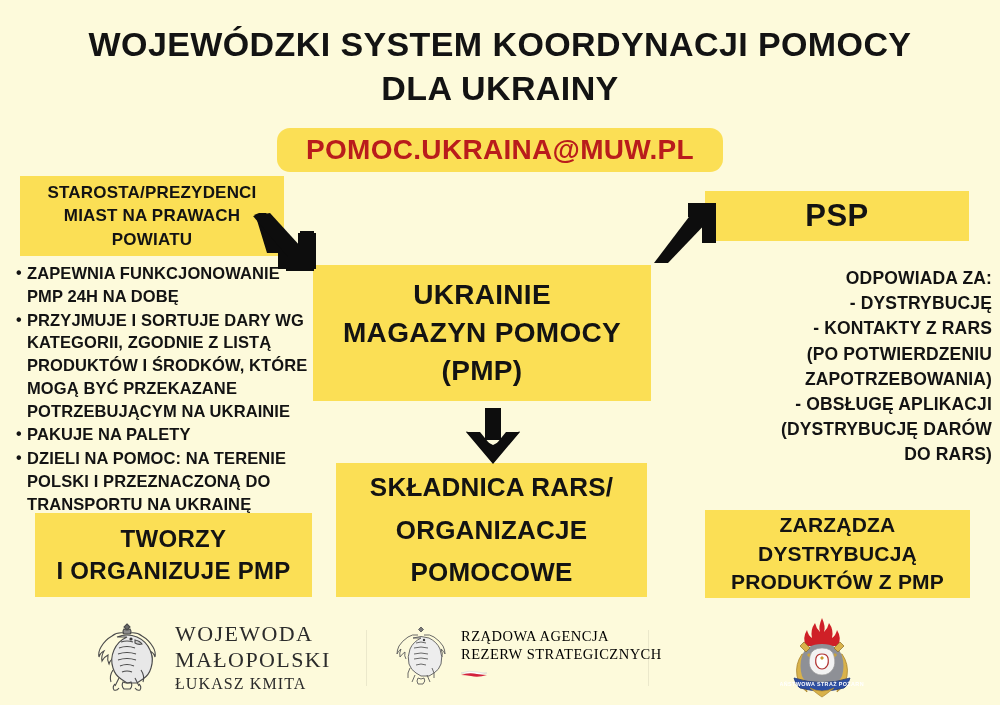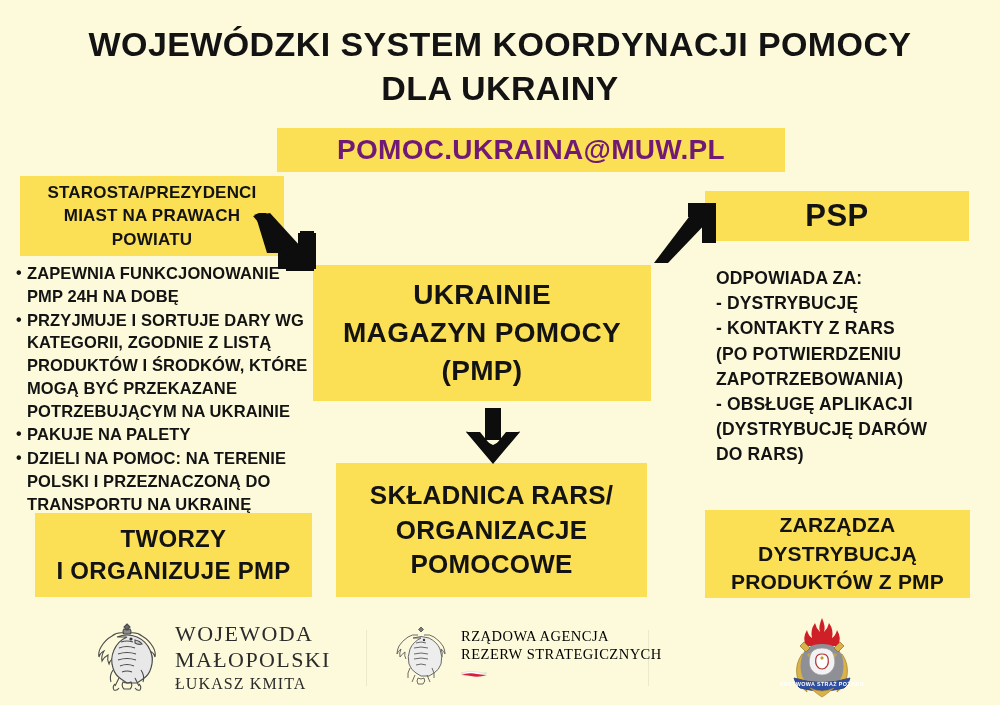--- a/index.html
+++ b/index.html
@@ -58,30 +58,31 @@
   .flag-pl .half:first-child { background: #ffffff; }
   .flag-pl .half:last-child  { background: #e4293a; }
   .flag-ua .half:first-child { background: #0b63c8; }
   .flag-ua .half:last-child  { background: #ffd500; }
 
   
   .email-banner {
     position: absolute;
     left: 277px;
     top: 128px;
-    width: 508px;
+    width: 446px;
     height: 44px;
     background: #fbdf55;
     display: flex;
     align-items: center;
     justify-content: center;
     font-size: 28px;
     font-weight: 800;
     letter-spacing: 0.3px;
-    color: #701a75;
+    color: #b91c1c;
+    border-radius: 13px;
   }
 
   
   .ybox {
     position: absolute;
     background: #fbdf55;
     display: flex;
     flex-direction: column;
     align-items: center;
     justify-content: center;
@@ -118,20 +119,21 @@
     line-height: 1.36;
   }
 
   
   .box-skladnica {
     left: 336px; top: 463px;
     width: 311px; height: 134px;
     font-size: 26px;
     letter-spacing: 0.2px;
     line-height: 1.34;
+    gap: 8px;
   }
 
   
   .box-tworzy {
     left: 35px; top: 513px;
     width: 277px; height: 84px;
     font-size: 24px;
     letter-spacing: 0.3px;
     line-height: 1.35;
   }
@@ -175,21 +177,21 @@
     position: absolute;
     left: 716px;
     top: 266px;
     width: 276px;
     font-size: 17.5px;
     font-weight: 800;
     line-height: 1.44;
     letter-spacing: 0.15px;
     color: #131313;
   }
-  .right-list div { white-space: nowrap; }
+  .right-list div { white-space: nowrap; text-align: right; }
 
   
   .arrow { position: absolute; }
   .arrow svg { display: block; }
 
   .arrow-starosta-to-pmp { left: 250px; top: 213px; }
   .arrow-pmp-to-psp      { left: 650px; top: 195px; }
   .arrow-pmp-to-skladnica{ left: 462px; top: 408px; }
 
   

